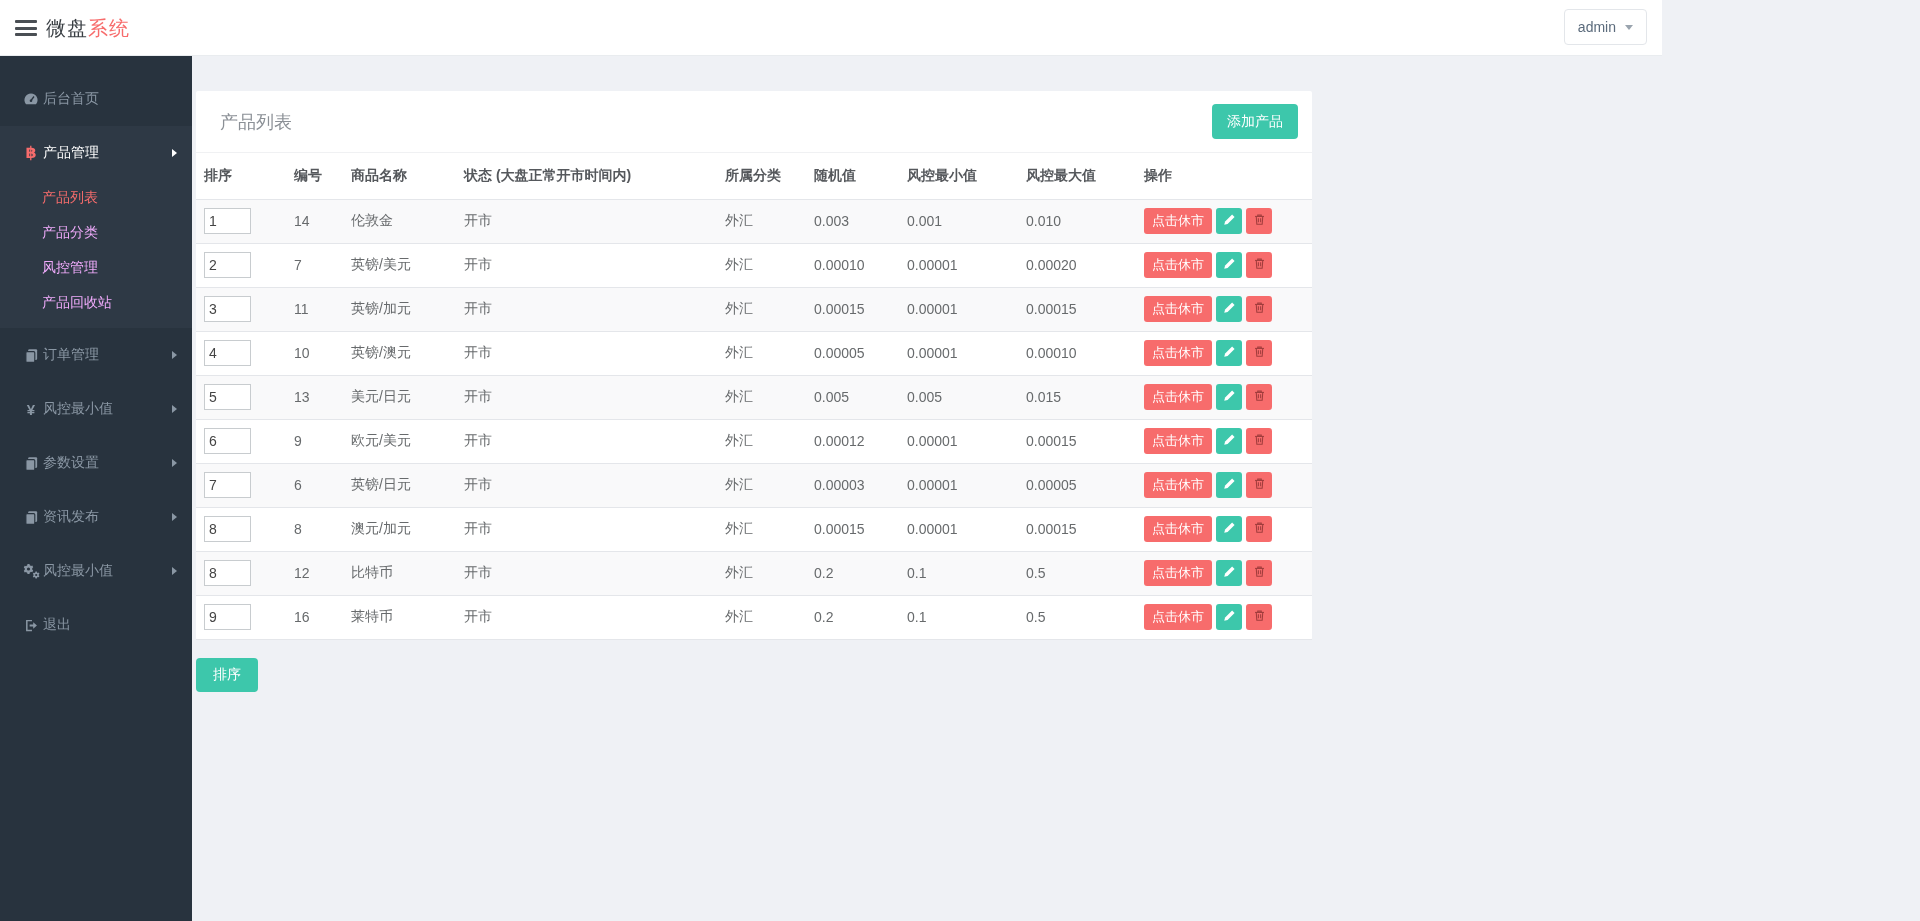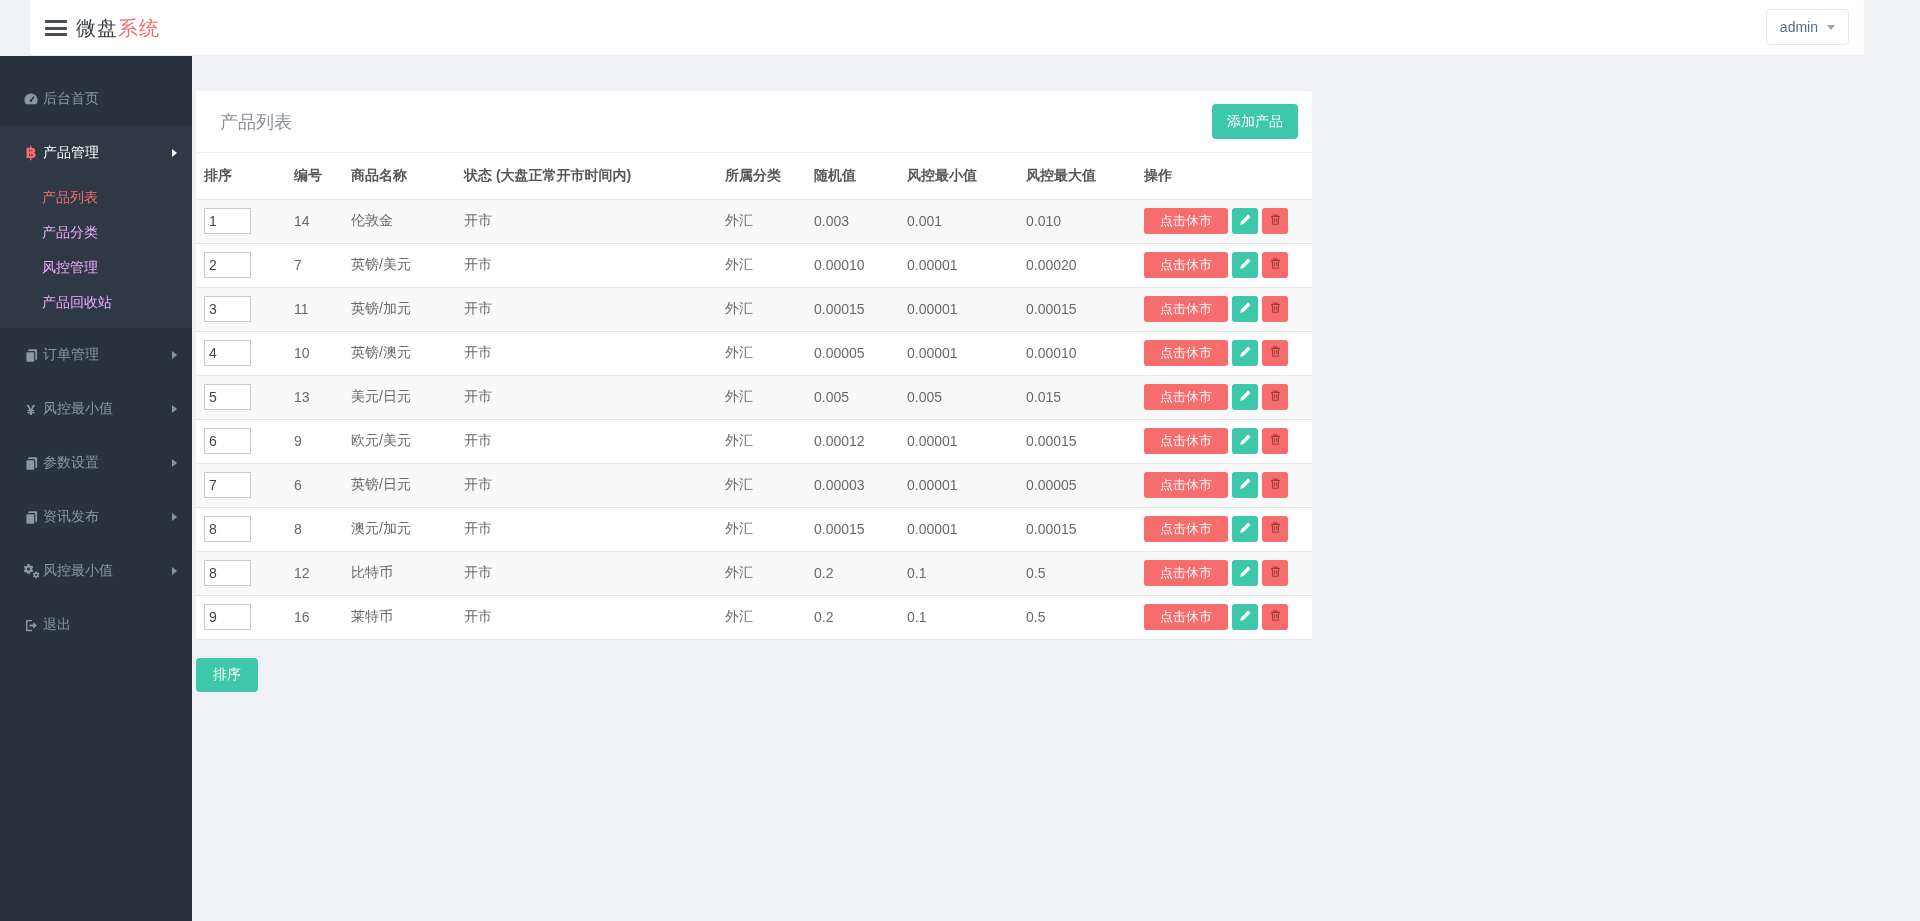--- a/index.html
+++ b/index.html
@@ -8,22 +8,22 @@
   }
   *{box-sizing:border-box;}
   html,body{margin:0;padding:0;}
   body{
     width:1920px;height:921px;overflow:hidden;position:relative;
     font-family:"Liberation Sans","DejaVu Sans",sans-serif;
     background:var(--page-bg,#eff1f5);
   }
   
   .app-header{
-    position:absolute;top:0;left:0;width:1834px;height:56px;background:#ffffff;
-    border-bottom:1px solid #e9ecef;z-index:20;margin-left:30px;
+    position:absolute;top:0;left:0;width:1662px;height:56px;background:#ffffff;
+    border-bottom:1px solid #e9ecef;z-index:20;
   }
   .hamburger{position:absolute;left:15px;top:20px;width:22px;height:16px;cursor:pointer;}
   .hamburger .bar{width:22px;height:3px;background:#4a4f54;border-radius:1px;margin-bottom:3.5px;}
   .logo{position:absolute;left:46px;top:0;height:56px;line-height:56px;font-size:20px;color:#3a3f44;letter-spacing:1px;}
   .logo .accent{color:var(--coral,#f76c6c);}
   .user-box{
     position:absolute;right:15px;top:9px;height:36px;display:flex;align-items:center;gap:9px;
     padding:0 13px;background:#fff;border:1px solid #e3e6ea;border-radius:4px;
     font-size:14px;color:#5b6b7c;cursor:pointer;
   }
@@ -55,21 +55,21 @@
   
   table{width:100%;border-collapse:collapse;table-layout:fixed;font-size:14px;color:#676a6c;}
   th{text-align:left;font-weight:bold;color:#55585c;height:46px;padding:0 8px;border-bottom:1px solid #e4e6ea;white-space:nowrap;overflow:hidden;}
   td{height:44px;padding:0 8px;border-bottom:1px solid #e4e6ea;white-space:nowrap;overflow:hidden;}
   tbody tr:nth-child(odd){background:#f9f9fa;}
   .sort-input{
     width:47px;height:26px;border:1px solid #c8cccf;background:#fff;border-radius:0;
     padding:0 0 0 4px;font-size:14px;color:#444;font-family:inherit;
   }
   .actions{display:flex;align-items:center;gap:4px;}
-  .btn-close-market{background:var(--coral,#f76c6c);color:#fff;font-size:13px;height:26px;padding:0 16px;border-radius:3px;white-space:nowrap;}
+  .btn-close-market{background:var(--coral,#f76c6c);color:#fff;font-size:13px;height:26px;padding:0 8px;border-radius:3px;white-space:nowrap;}
   .btn-square{width:26px;height:26px;display:inline-flex;align-items:center;justify-content:center;border-radius:3px;}
   .btn-teal{background:var(--teal,#3dc7ab);}
   .btn-coral{background:var(--coral,#f76c6c);}
   
   .btn-sort{
     margin:18px 0 0 16px;background:var(--teal,#3dc7ab);color:#fff;font-size:14px;
     height:34px;padding:0 17px;border-radius:4px;
   }
 </style>
 </head>

